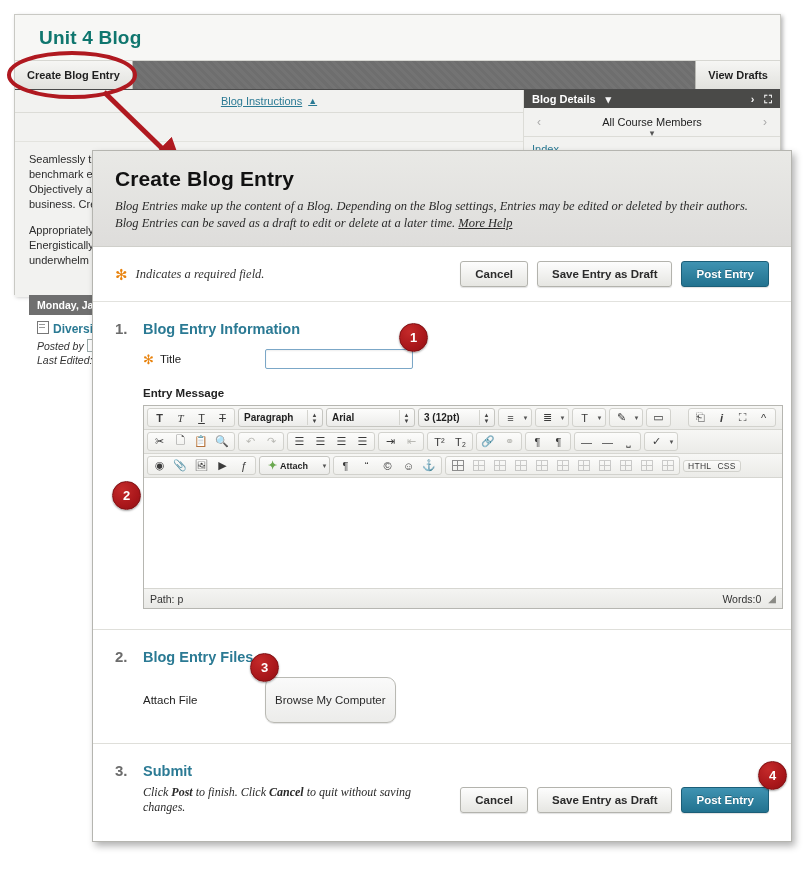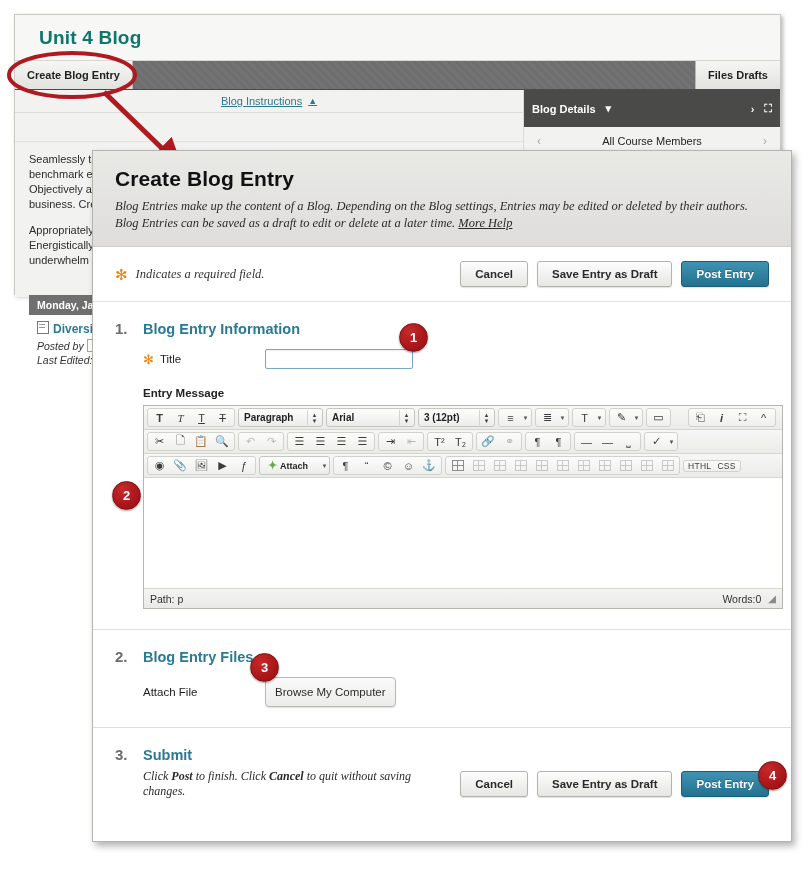--- a/index.html
+++ b/index.html
@@ -58,21 +58,21 @@
     background:#fff;margin-right:4px;vertical-align:-1px;position:relative;}
   .pg-icon:after{content:"";position:absolute;left:1px;top:2px;width:6px;height:1px;
     box-shadow:0 0 0 0 #999,0 3px 0 0 #999;background:#999;}
   .chk-box{display:inline-block;width:11px;height:11px;border:1px solid #9aa;
     background:#fff;vertical-align:-2px;}
 
   #bg-right{
     width:256px;background:#f2f2f0;border-left:1px solid #dcdcd7;
   }
   #bg-details{
-    height:37px;background:#4a4a48;color:#fff;display:flex;align-items:center;
+    height:18px;background:#4a4a48;color:#fff;display:flex;align-items:center;
     padding:0 8px;font-size:11px;font-weight:bold;box-sizing:border-box;
   }
   #bg-details .sp{flex:1;}
   #bg-details .ic{margin-left:10px;font-size:11px;opacity:.95;}
   #bg-members{
     height:28px;display:flex;align-items:center;border-bottom:1px solid #dcdcd7;
     font-size:11px;color:#222;
   }
   #bg-members .arrow{width:30px;text-align:center;color:#aaa;font-size:12px;}
   #bg-members .lbl{flex:1;text-align:center;position:relative;}
@@ -115,21 +115,21 @@
     color:#2b2b2b;background:linear-gradient(#fdfdfd,#e6e6e2);
     border:1px solid #b3b3ad;border-radius:3px;padding:6px 14px;margin-left:9px;
     box-shadow:0 1px 1px rgba(0,0,0,.12);cursor:pointer;white-space:nowrap;
   }
   .btn.primary{
     color:#fff;background:linear-gradient(#3f93b2,#22728f);
     border:1px solid #1b5e78;text-shadow:0 -1px 0 rgba(0,0,0,.25);
   }
   .btn.plain{
     background:linear-gradient(#fafafa,#ececea);border:1px solid #b9b9b3;
-    border-radius:4px;font-weight:normal;font-size:11.5px;padding:8px 9px;margin:0;
+    border-radius:9px;font-weight:normal;font-size:11.5px;padding:16px 9px;margin:0;
   }
 
   .section{padding:18px 22px 20px 22px;border-bottom:1px solid #dfdfda;background:#fff;}
   .sec-head{display:flex;align-items:baseline;margin-bottom:12px;}
   .sec-num{font-size:15px;font-weight:bold;color:#6c6c6c;width:28px;}
   .sec-title{font-size:14.5px;font-weight:bold;color:#2b7a94;}
 
   .field-row{display:flex;align-items:center;margin-left:28px;}
   .field-label{font-size:11.5px;color:#222;width:122px;display:flex;align-items:center;}
   .field-label .req-star{font-size:13px;margin-right:6px;}
@@ -217,21 +217,21 @@
 
 <div id="bg-page">
 
   <div id="bg-title-bar">
     <span class="t">Unit 4 Blog</span>
   </div>
 
   <div id="bg-actionbar">
     <div class="abtn">Create Blog Entry</div>
     <div class="spacer"></div>
-    <div class="abtn right">Files Drafts</div>
+    <div class="abtn right">View Drafts</div>
   </div>
 
   <div id="bg-cols">
     <div id="bg-left">
       <div id="bg-instr">
         <span>Blog Instructions</span>
         <span class="chev">▲</span>
       </div>
       <div id="bg-blank"></div>
       <div id="bg-body">

